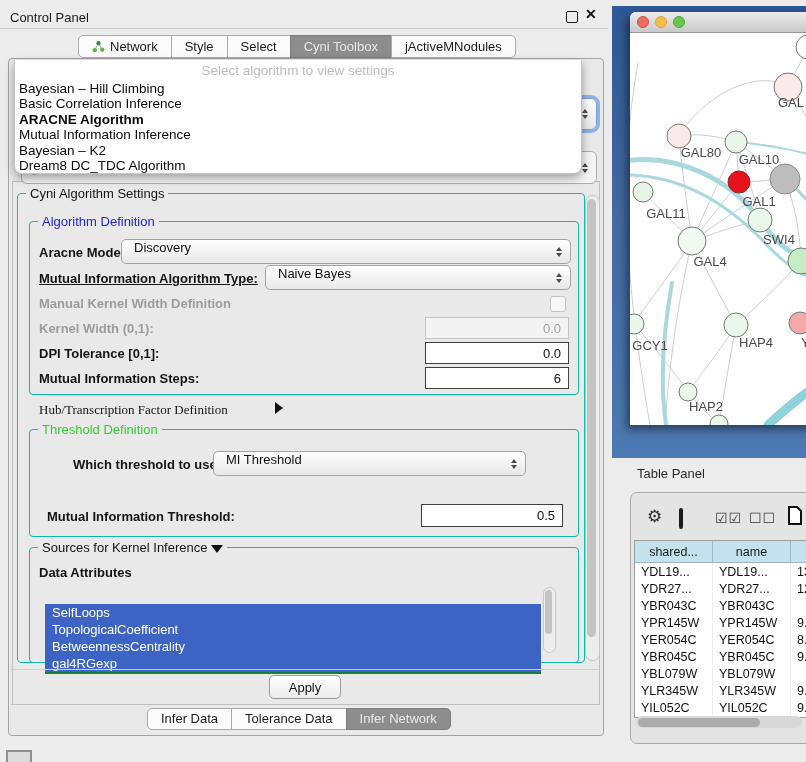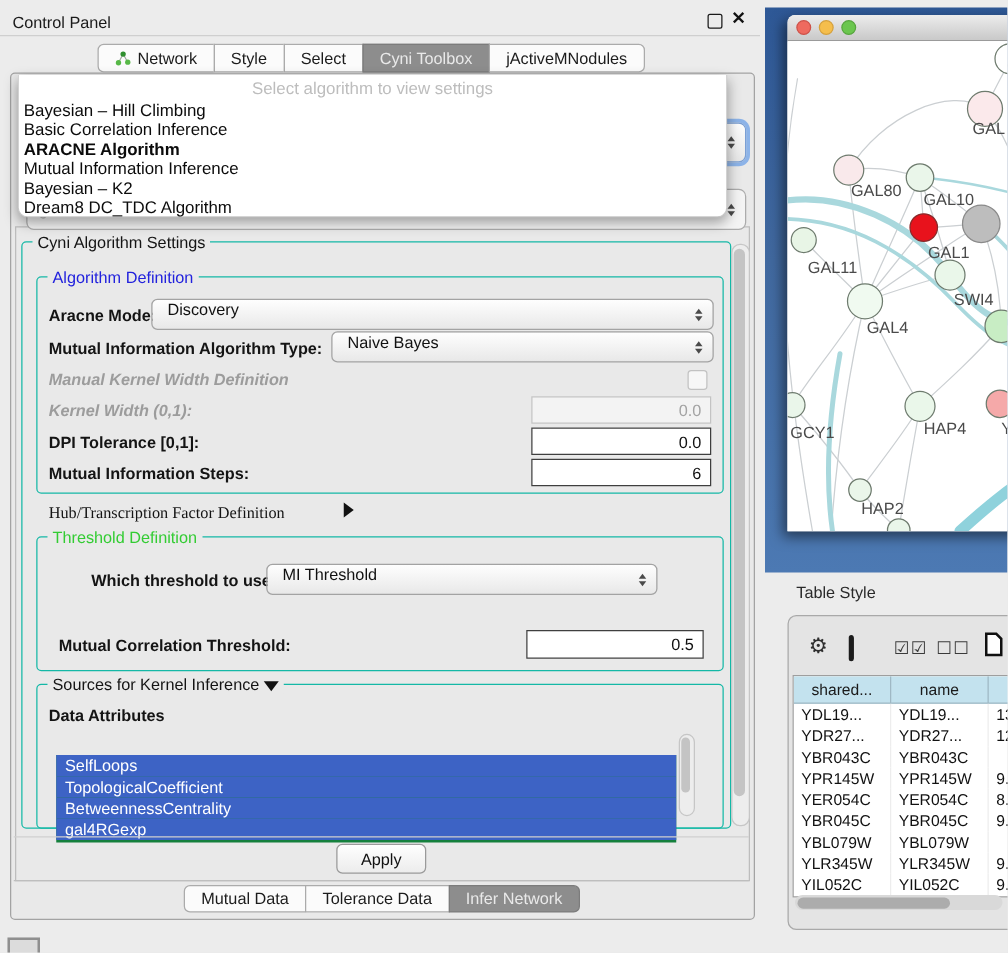--- a/index.html
+++ b/index.html
@@ -39,21 +39,21 @@
   .popup-item{font-size:13.5px;color:#0B0B0B;height:15.4px;line-height:15.4px;padding-left:4px;white-space:nowrap;}
   .popup-item.bold{font-weight:bold;}
 
   
   .group{border:1px solid #14b8a6;border-radius:4px;}
   .gtitle{position:absolute;top:-8px;left:8px;background:#E9E9E9;padding:0 4px;font-size:13px;color:#141414;white-space:nowrap;}
   .gtitle.blue{color:#2222DD;}
   .gtitle.green{color:#33CC33;}
 
   .lbl{font-size:13px;font-weight:bold;color:#141414;white-space:nowrap;}
-  .lbl.dim{color:#9C9C9C;font-style:italic;}
+  .lbl.dim{color:#9C9C9C;}
   .lbl.plain{font-weight:normal;}
 
   .combo{background:linear-gradient(#FEFEFE,#E8E8E8);border:1px solid #A3A3A3;border-radius:5px;
       display:flex;font-size:13px;color:#111;padding:0 24px 0 12px;box-sizing:border-box;}
   .spin{position:absolute;right:8px;top:50%;transform:translateY(-50%);display:flex;flex-direction:column;gap:2px;}
   .tri-u{width:0;height:0;border-left:3.5px solid transparent;border-right:3.5px solid transparent;border-bottom:4.5px solid #4A4A4A;}
   .tri-d{width:0;height:0;border-left:3.5px solid transparent;border-right:3.5px solid transparent;border-top:4.5px solid #4A4A4A;}
 
   .field{background:#FFF;border:1px solid #3F3F3F;font-size:13px;color:#111;display:flex;align-items:center;
       justify-content:flex-end;padding:0 7px;box-sizing:border-box;}
@@ -169,21 +169,21 @@
 
     <span class="abs lbl" style="left:30px;top:186px;">Aracne Mode:</span>
     <div class="abs combo" style="left:112px;top:180px;width:450px;height:25px;">
       <span>Discovery</span>
       <span class="spin">
           <span class="tri-u"></span>
           <span class="tri-d"></span>
         </span>
     </div>
 
-    <span class="abs lbl" style="left:30px;top:212px;">Mutual Information Algorithm Type:</span>
+    <span class="abs lbl" style="left:30px;top:212px;text-decoration:underline;">Mutual Information Algorithm Type:</span>
     <div class="abs combo" style="left:256px;top:206px;width:306px;height:25px;">
       <span>Naive Bayes</span>
       <span class="spin">
           <span class="tri-u"></span>
           <span class="tri-d"></span>
         </span>
     </div>
 
     <span class="abs lbl dim" style="left:30px;top:237px;">Manual Kernel Width Definition</span>
     <div class="abs checkbox" style="left:541px;top:237px;"></div>
@@ -211,21 +211,21 @@
     </div>
     <span class="abs lbl" style="left:64px;top:398px;">Which threshold to use:</span>
     <div class="abs combo" style="left:204px;top:392px;width:313px;height:25px;">
       <span>MI Threshold</span>
       <span class="spin">
           <span class="tri-u"></span>
           <span class="tri-d"></span>
         </span>
     </div>
 
-    <span class="abs lbl" style="left:38px;top:450px;">Mutual Correlation Threshold:</span>
+    <span class="abs lbl" style="left:38px;top:450px;">Mutual Information Threshold:</span>
     <div class="abs field" style="left:412px;top:445px;width:142px;height:23px;">
       <span>0.5</span>
     </div>
 
     <div class="abs group" style="left:20px;top:488px;width:548px;height:114px;">
       <span class="gtitle">
         <span>Sources for Kernel Inference</span><span class="collapse-tri"></span>
       </span>
     </div>
     <span class="abs lbl" style="left:30px;top:506px;">Data Attributes</span>
@@ -239,21 +239,21 @@
       <div class="vthumb" style="position:absolute;left:1px;top:2px;width:7px;height:44px;"></div>
     </div>
 
     <div class="abs hr-line" style="left:2px;top:610px;width:588px;"></div>
     <div class="abs apply-btn" style="left:260px;top:616px;width:70px;height:22px;">
       <span>Apply</span>
     </div>
     <div class="abs hr-line" style="left:2px;top:645px;width:588px;background:#BEBEBE;"></div>
     <div class="abs tabstrip" id="bottom-tabs" style="left:138px;top:649px;height:22px;">
         <div class="tab">
-          <span>Mutual Data</span>
+          <span>Infer Data</span>
         </div>
         <div class="tab">
           <span>Tolerance Data</span>
         </div>
         <div class="tab sel">
           <span>Infer Network</span>
         </div>
       </div>
   </div>
 
@@ -332,21 +332,21 @@
             <text x="80" y="233" text-anchor="middle" font-size="13" fill="#4A4A4A" font-family="&quot;Liberation Sans&quot;, sans-serif">GAL4</text>
             <text x="20" y="317" text-anchor="middle" font-size="13" fill="#4A4A4A" font-family="&quot;Liberation Sans&quot;, sans-serif">GCY1</text>
             <text x="126" y="314" text-anchor="middle" font-size="13" fill="#4A4A4A" font-family="&quot;Liberation Sans&quot;, sans-serif">HAP4</text>
             <text x="171" y="314" text-anchor="start" font-size="13" fill="#4A4A4A" font-family="&quot;Liberation Sans&quot;, sans-serif">Y</text>
             <text x="76" y="378" text-anchor="middle" font-size="13" fill="#4A4A4A" font-family="&quot;Liberation Sans&quot;, sans-serif">HAP2</text>
           </svg>
       </div>
     </div>
   </div>
 
-  <span class="abs tp-title" style="left:637px;top:466px;">Table Style</span>
+  <span class="abs tp-title" style="left:637px;top:466px;">Table Panel</span>
 
   <div class="abs tp-window">
     <span class="abs gear" style="left:16px;top:13px;">⚙</span>
     <span class="abs colview" style="left:48px;top:17px;"></span>
     <span class="abs checkpair" style="left:84px;top:17px;">☑☑</span>
     <span class="abs checkpair" style="left:118px;top:17px;">☐☐</span>
     <span class="abs" style="left:156px;top:12px;">
       <svg width="16" height="21" viewBox="0 0 16 21">
           <path d="M2,2 h8 l4,4 v13 h-12 z" fill="#FFF" stroke="#111" stroke-width="2"></path>
         </svg>

